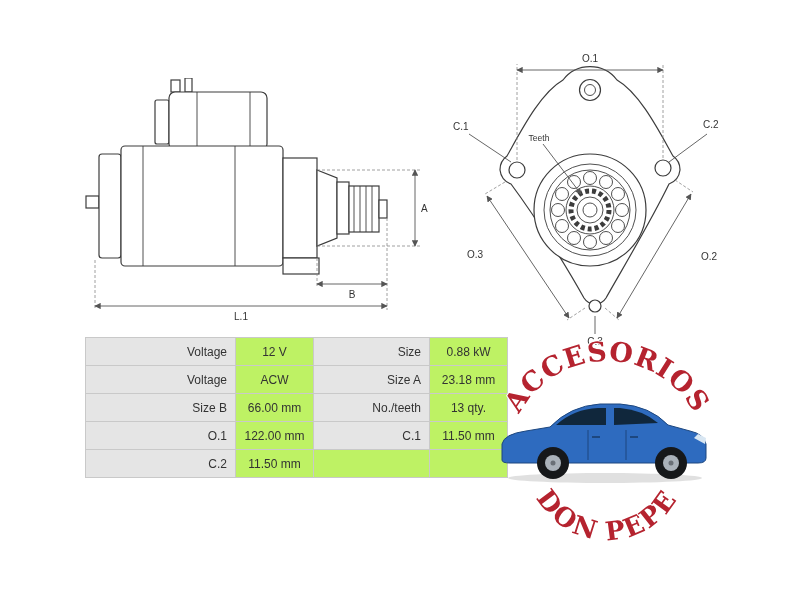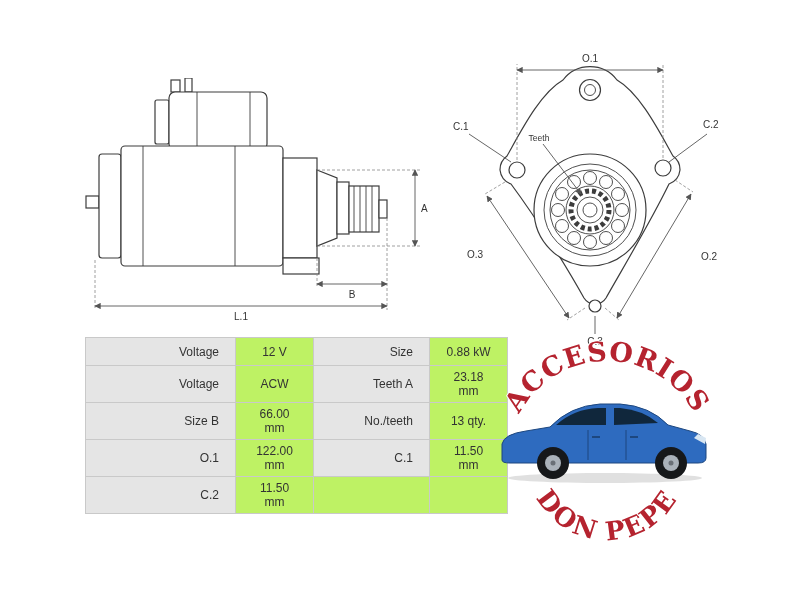--- a/index.html
+++ b/index.html
@@ -6,21 +6,21 @@
   .canvas{position:relative;width:800px;height:600px;background:#fff;overflow:hidden;
           font-family:"Liberation Sans",sans-serif;}
   .panel{position:absolute;}
   svg text{font-family:"Liberation Sans",sans-serif;fill:#333;}
   .dim{stroke:#555;stroke-width:0.9;fill:none;}
   .ext{stroke:#888;stroke-width:0.8;stroke-dasharray:3 2;fill:none;}
   .part{stroke:#3c3c3c;stroke-width:1.2;fill:#fff;}
   .part-thin{stroke:#3c3c3c;stroke-width:0.9;fill:none;}
   .spec-table{border-collapse:collapse;table-layout:fixed;width:422px;
               font-size:12px;color:#333;}
-  .spec-table td{border:1px solid #c9c9c9;padding:4px 16px;height:19px;vertical-align:middle;margin-top:45px;}
+  .spec-table td{border:1px solid #c9c9c9;padding:4px 8px;height:19px;vertical-align:middle;margin-top:45px;}
   .spec-table td.lbl{background:#e5e5e5;text-align:right;}
   .spec-table td.val{background:#bef264;text-align:center;}
   .arc-text{font-family:"DejaVu Serif","Liberation Serif",serif;font-weight:bold;
             fill:#b5232f;stroke:#ffffff;stroke-width:2;paint-order:stroke;}
 </style>
 </head>
 <body>
 
 <div class="canvas">
 
@@ -193,21 +193,21 @@
     <tbody>
       <tr>
         <td class="lbl">Voltage</td>
         <td class="val">12 V</td>
         <td class="lbl">Size</td>
         <td class="val">0.88 kW</td>
       </tr>
       <tr>
         <td class="lbl">Voltage</td>
         <td class="val">ACW</td>
-        <td class="lbl">Teeth A</td>
+        <td class="lbl">Size A</td>
         <td class="val">23.18 mm</td>
       </tr>
       <tr>
         <td class="lbl">Size B</td>
         <td class="val">66.00 mm</td>
         <td class="lbl">No./teeth</td>
         <td class="val">13 qty.</td>
       </tr>
       <tr>
         <td class="lbl">O.1</td>

